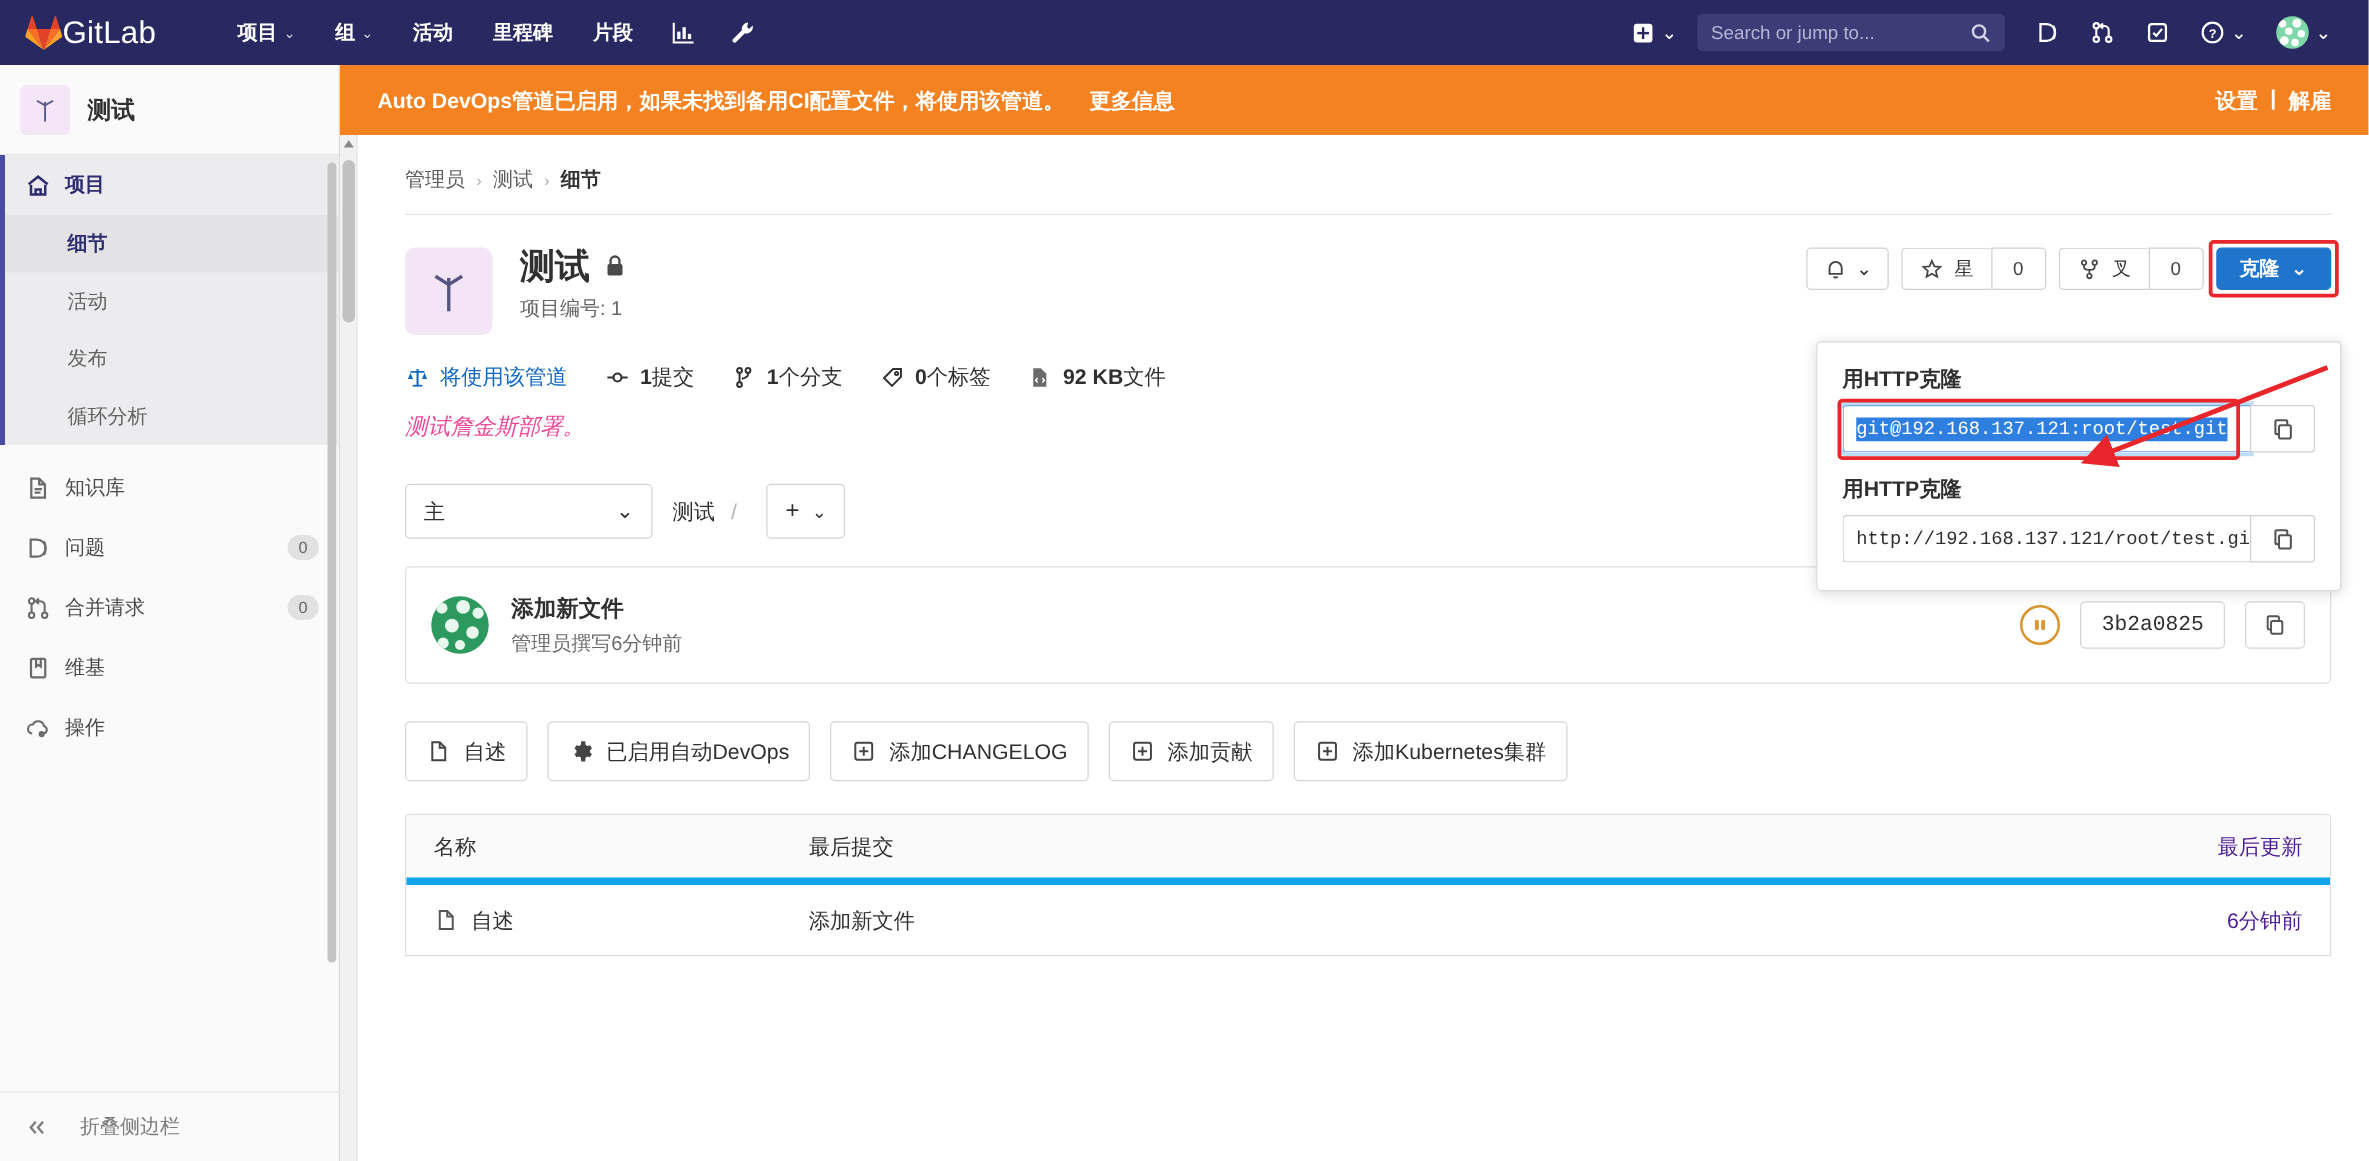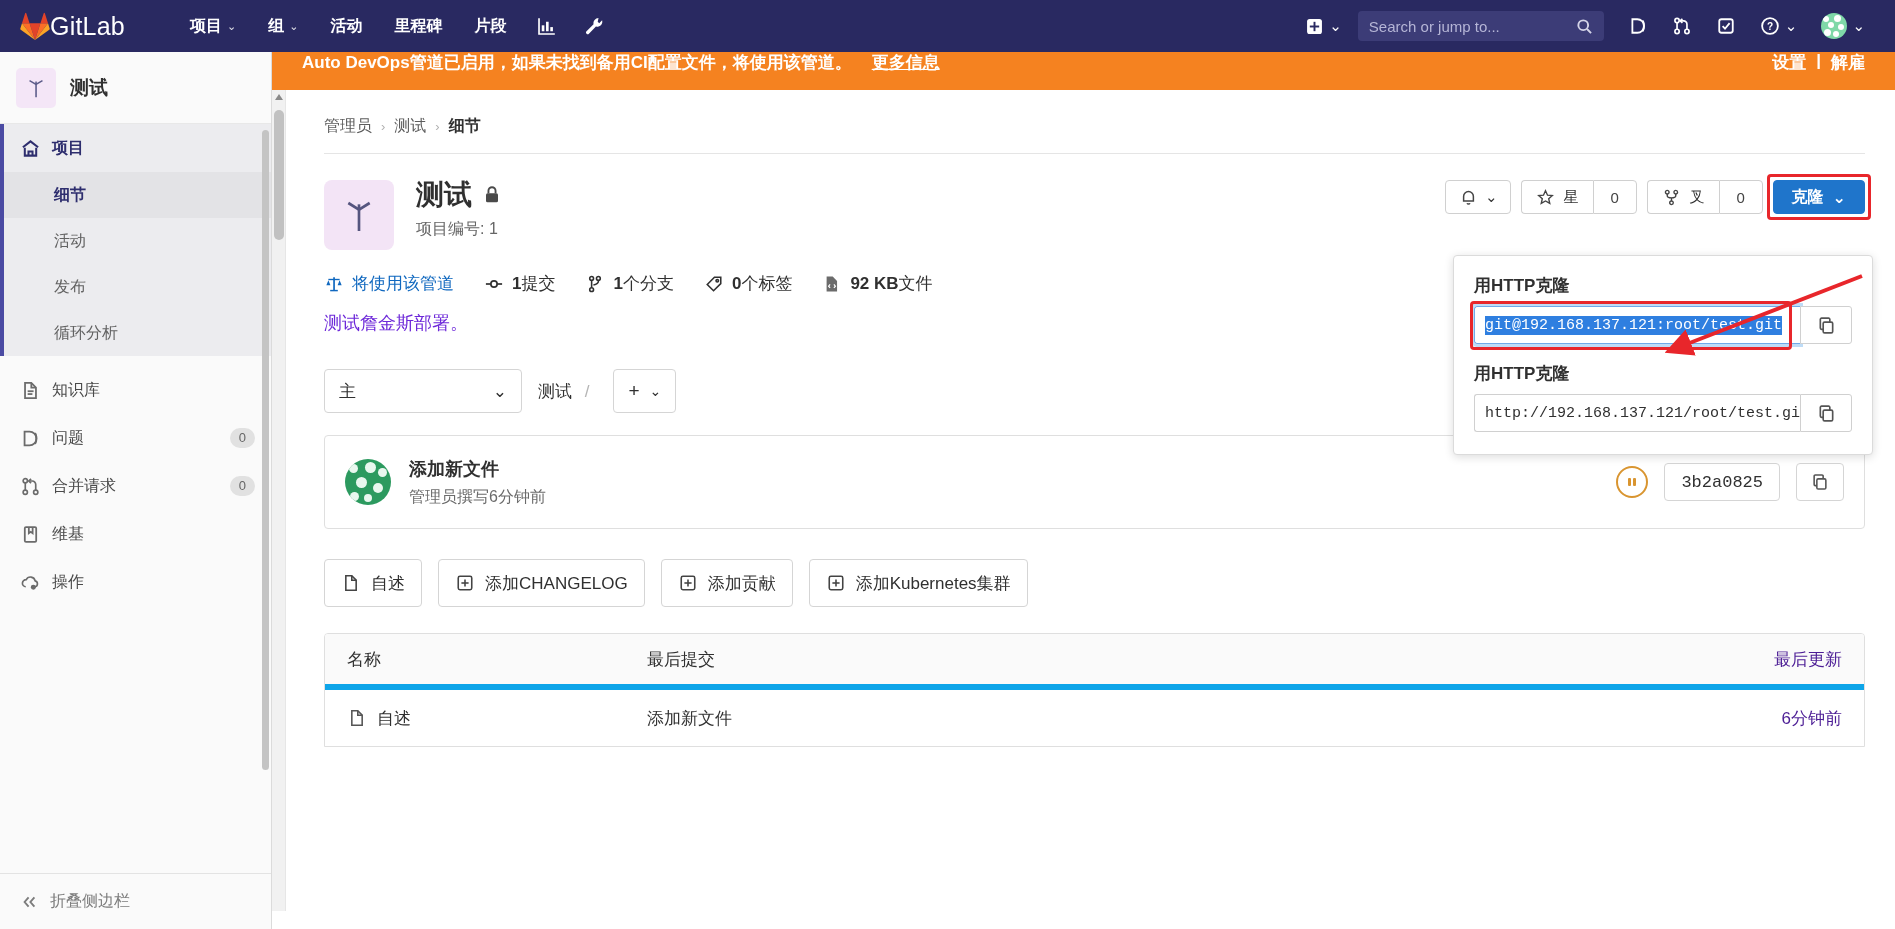--- a/index.html
+++ b/index.html
@@ -75,33 +75,33 @@
   .side-item .badge{
     margin-left:auto; background:#e1e1e1; color:#666; border-radius:10px;
     font-size:13px; padding:2px 9px; line-height:1.3;
   }
   .side-sub{ display:flex; align-items:center; height:46px; padding-left:50px;
     font-size:16px; color:#626262; cursor:pointer;}
   .side-sub.active{ background:#e3e3e6; color:#2e2e6e; font-weight:700;}
   .side-item.plain{ border-left:4px solid transparent; }
   .side-foot{
     border-top:1px solid #e3e3e3; height:56px; display:flex; align-items:center;
-    gap:10px; padding:0 20px; color:#7c7c7c; font-size:16px; cursor:pointer;
+    gap:24px; padding:0 20px; color:#7c7c7c; font-size:16px; cursor:pointer;
   }
   .side-scrollbar{
     position:absolute; right:2px; top:6px; width:7px; height:640px;
     background:#c4c4c4; border-radius:4px;
   }
   .ico{ width:20px; height:20px; display:inline-flex; align-items:center;
         justify-content:center; flex:0 0 20px;}
   .ico svg{ display:block; }
 
   
   .content{
-    position:absolute; top:34px; left:272px; width:1623px; height:877px;
+    position:absolute; top:52px; left:272px; width:1623px; height:877px;
     background:#fff; overflow:hidden;
   }
   .devops-banner{
     height:56px; background:#f58220; color:#fff; display:flex;
     align-items:center; padding:0 30px; font-size:17px; font-weight:700;
     position:relative;
   }
   .devops-banner .more{ text-decoration:underline; margin-left:20px;}
   .devops-actions{ margin-left:auto; display:flex; gap:10px; font-size:17px;}
   .devops-actions span{ cursor:pointer; }
@@ -174,21 +174,21 @@
     border:3px solid #e8262b; border-radius:4px; pointer-events:none;
   }
 
   .stats-row{
     display:flex; align-items:center; gap:30px; padding:22px 30px 0 30px;
     font-size:17px;
   }
   .stat{ display:flex; align-items:center; gap:8px; cursor:pointer; color:#303030;}
   .stat.link{ color:#1068bf; }
   .stat b{ font-weight:700;}
-  .proj-desc{ padding:16px 30px 0 30px; font-size:18px; color:#6d28d9;}
+  .proj-desc{ padding:16px 30px 0 30px; font-size:18px; color:#ec4899;font-style:italic;}
 
   
   .clone-panel{
     position:absolute; right:22px; top:221px; width:420px;
     background:#fff; border:1px solid #dbdbdb; border-radius:4px;
     box-shadow:0 2px 10px rgba(0,0,0,.14); padding:18px 20px 22px 20px;
     z-index:25;
   }
   .clone-label{ font-size:17px; font-weight:700; color:#303030; margin-bottom:9px;}
   .clone-row{ display:flex; align-items:stretch; margin-bottom:18px; position:relative;}
@@ -735,20 +735,28 @@
         <span class="ico">
           <svg width="18" height="18" viewBox="0 0 16 16" fill="none" stroke="#444" stroke-width="1.4">
             <path d="M3.4 1.6h5.3l3.9 3.9v8.9H3.4z"></path>
               <path d="M8.7 1.6v3.9h3.9"></path>
           </svg>
         </span>
         <span>自述</span>
       </div>
       <div class="quick-btn">
         <span class="ico">
+          <svg width="18" height="18" viewBox="0 0 16 16" fill="#444">
+            <path d="M8 5.4a2.6 2.6 0 1 0 0 5.2 2.6 2.6 0 0 0 0-5.2zm6.2 3.4.1-.8-.1-.8 1.4-1.1-1.4-2.4-1.7.6a5.9 5.9 0 0 0-1.4-.8L10.8.8H8l-.3 2.7c-.5.2-1 .5-1.4.8l-1.7-.6-1.4 2.4L4.6 7.2l-.1.8.1.8-1.4 1.1 1.4 2.4 1.7-.6c.4.3.9.6 1.4.8l.3 2.7h2.8l.3-2.7c.5-.2 1-.5 1.4-.8l1.7.6 1.4-2.4z"></path>
+          </svg>
+        </span>
+        <span>已启用自动DevOps</span>
+      </div>
+      <div class="quick-btn">
+        <span class="ico">
           <svg width="18" height="18" viewBox="0 0 16 16" fill="none" stroke="#444" stroke-width="1.4">
             <rect x="2" y="2" width="12" height="12" rx="1.5"></rect>
               <path d="M8 4.8v6.4"></path>
               <path d="M4.8 8h6.4"></path>
           </svg>
         </span>
         <span>添加CHANGELOG</span>
       </div>
       <div class="quick-btn">
         <span class="ico">

